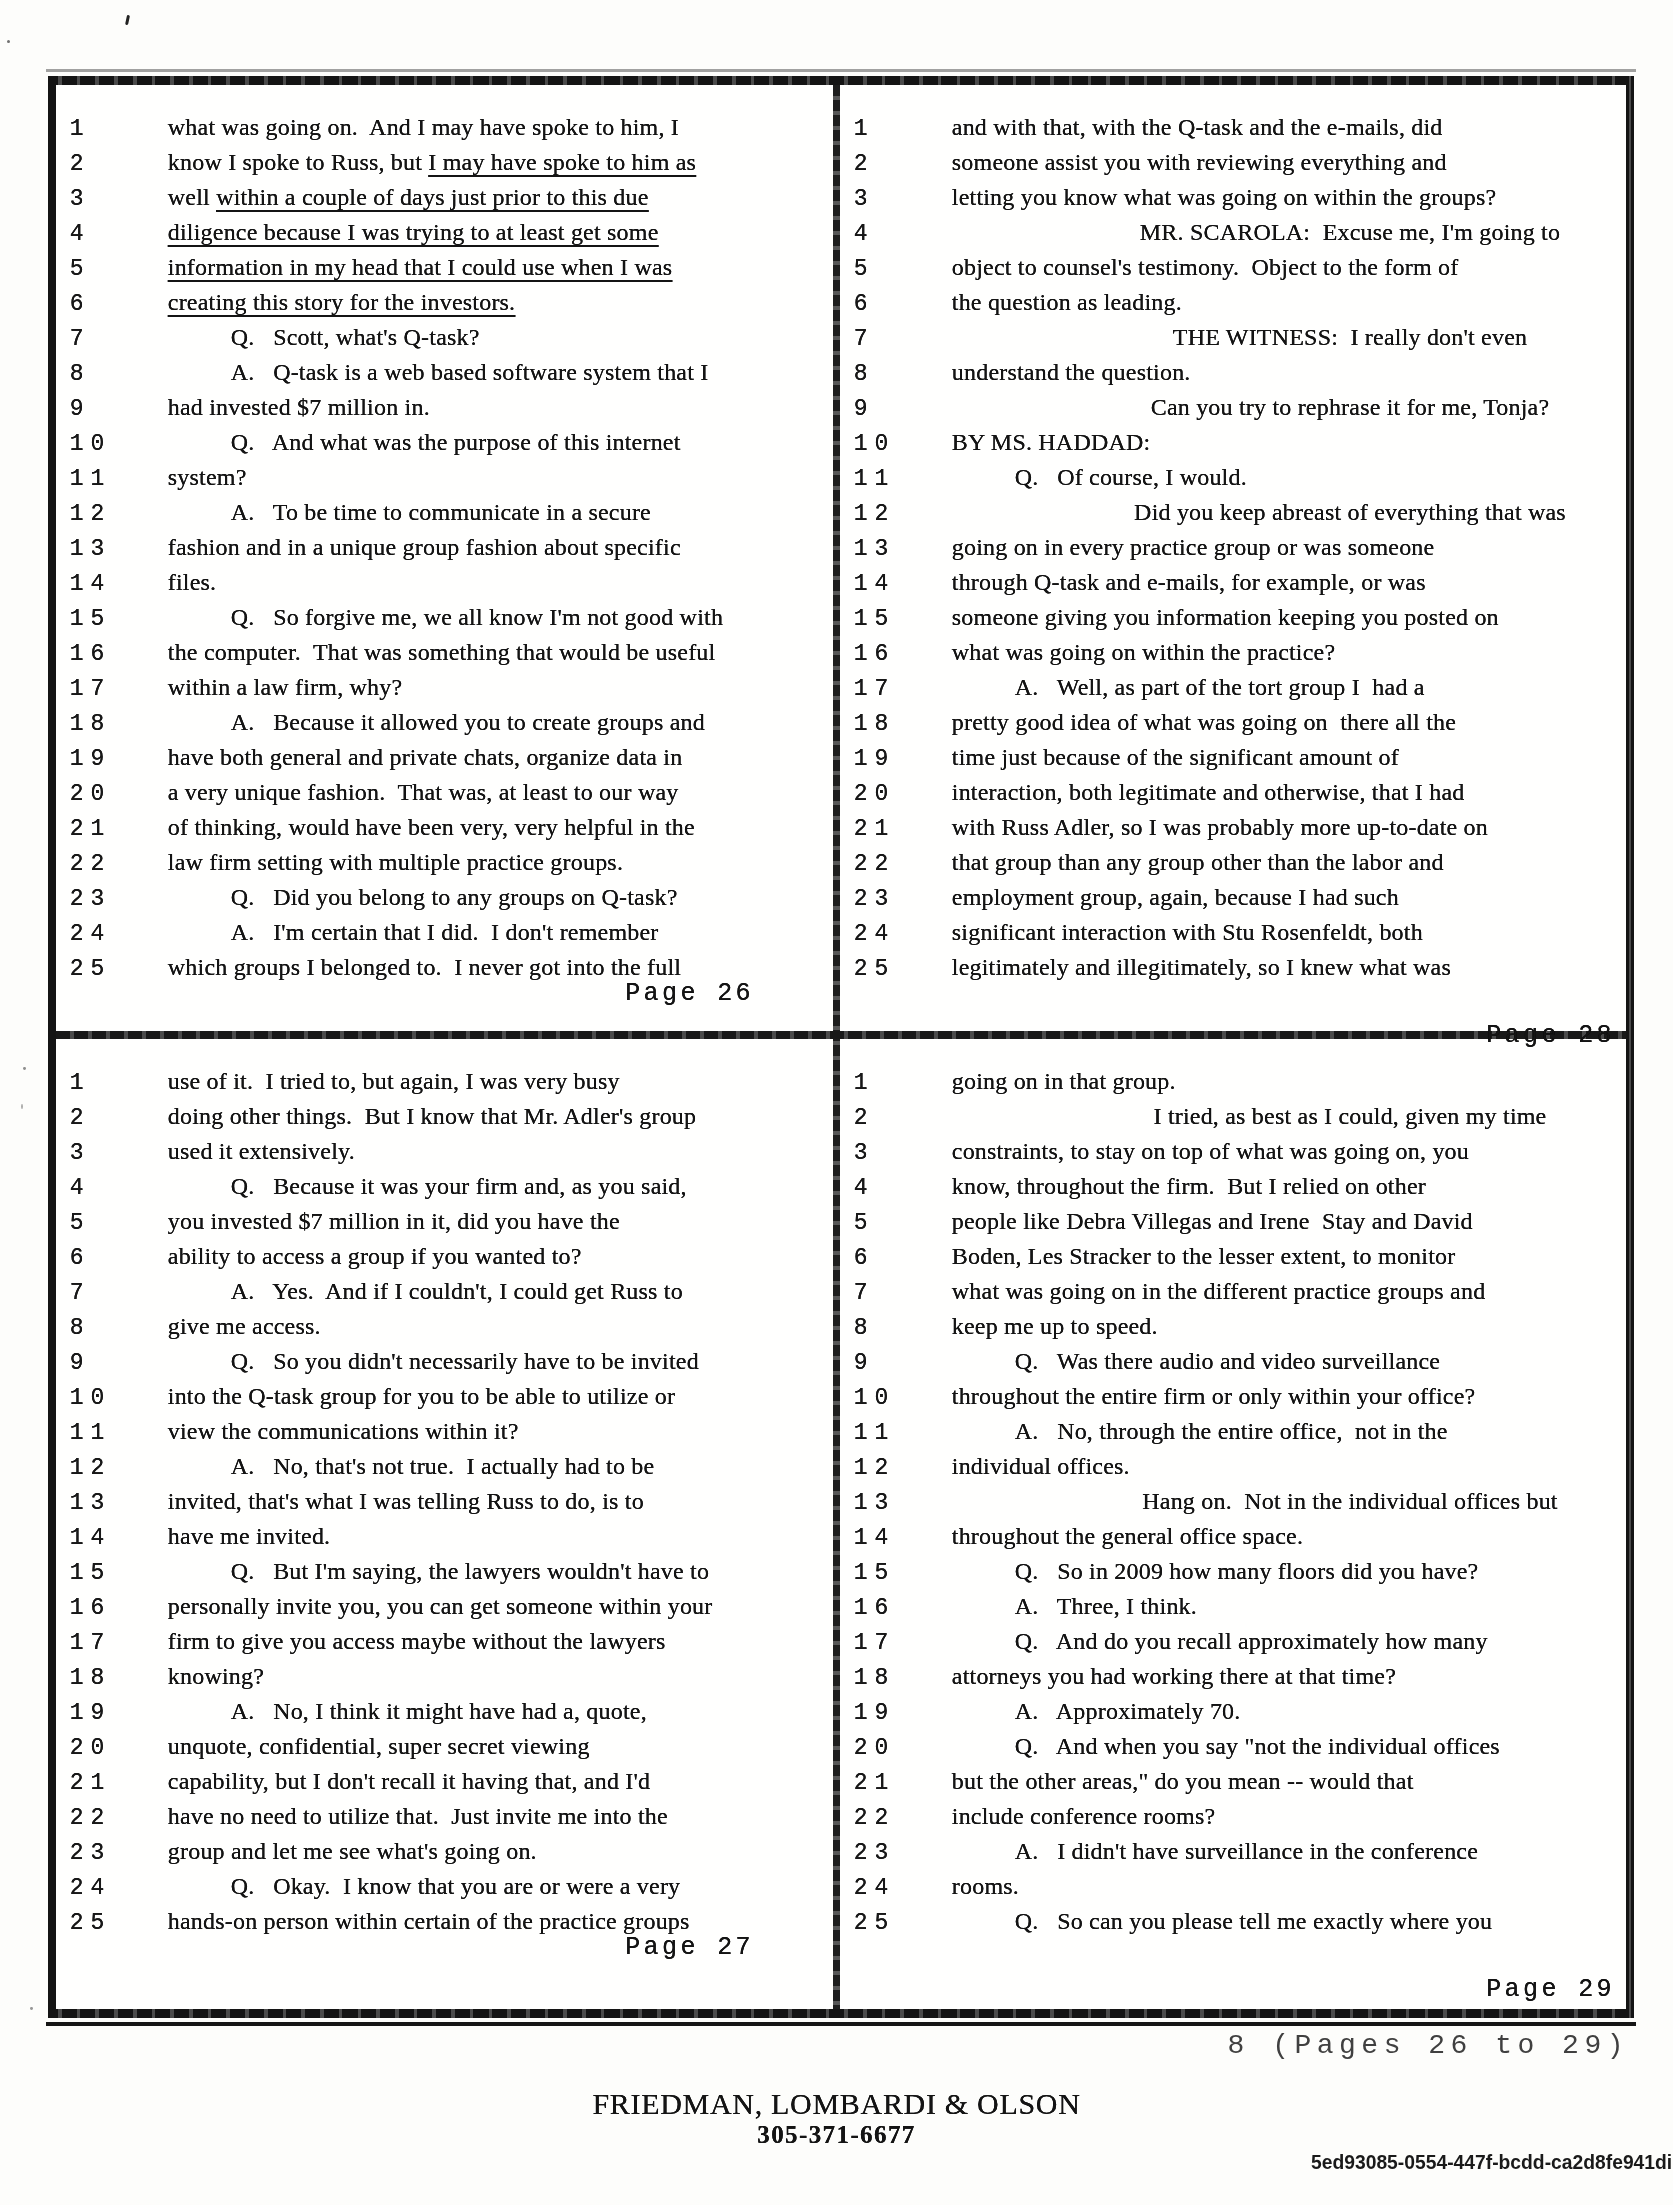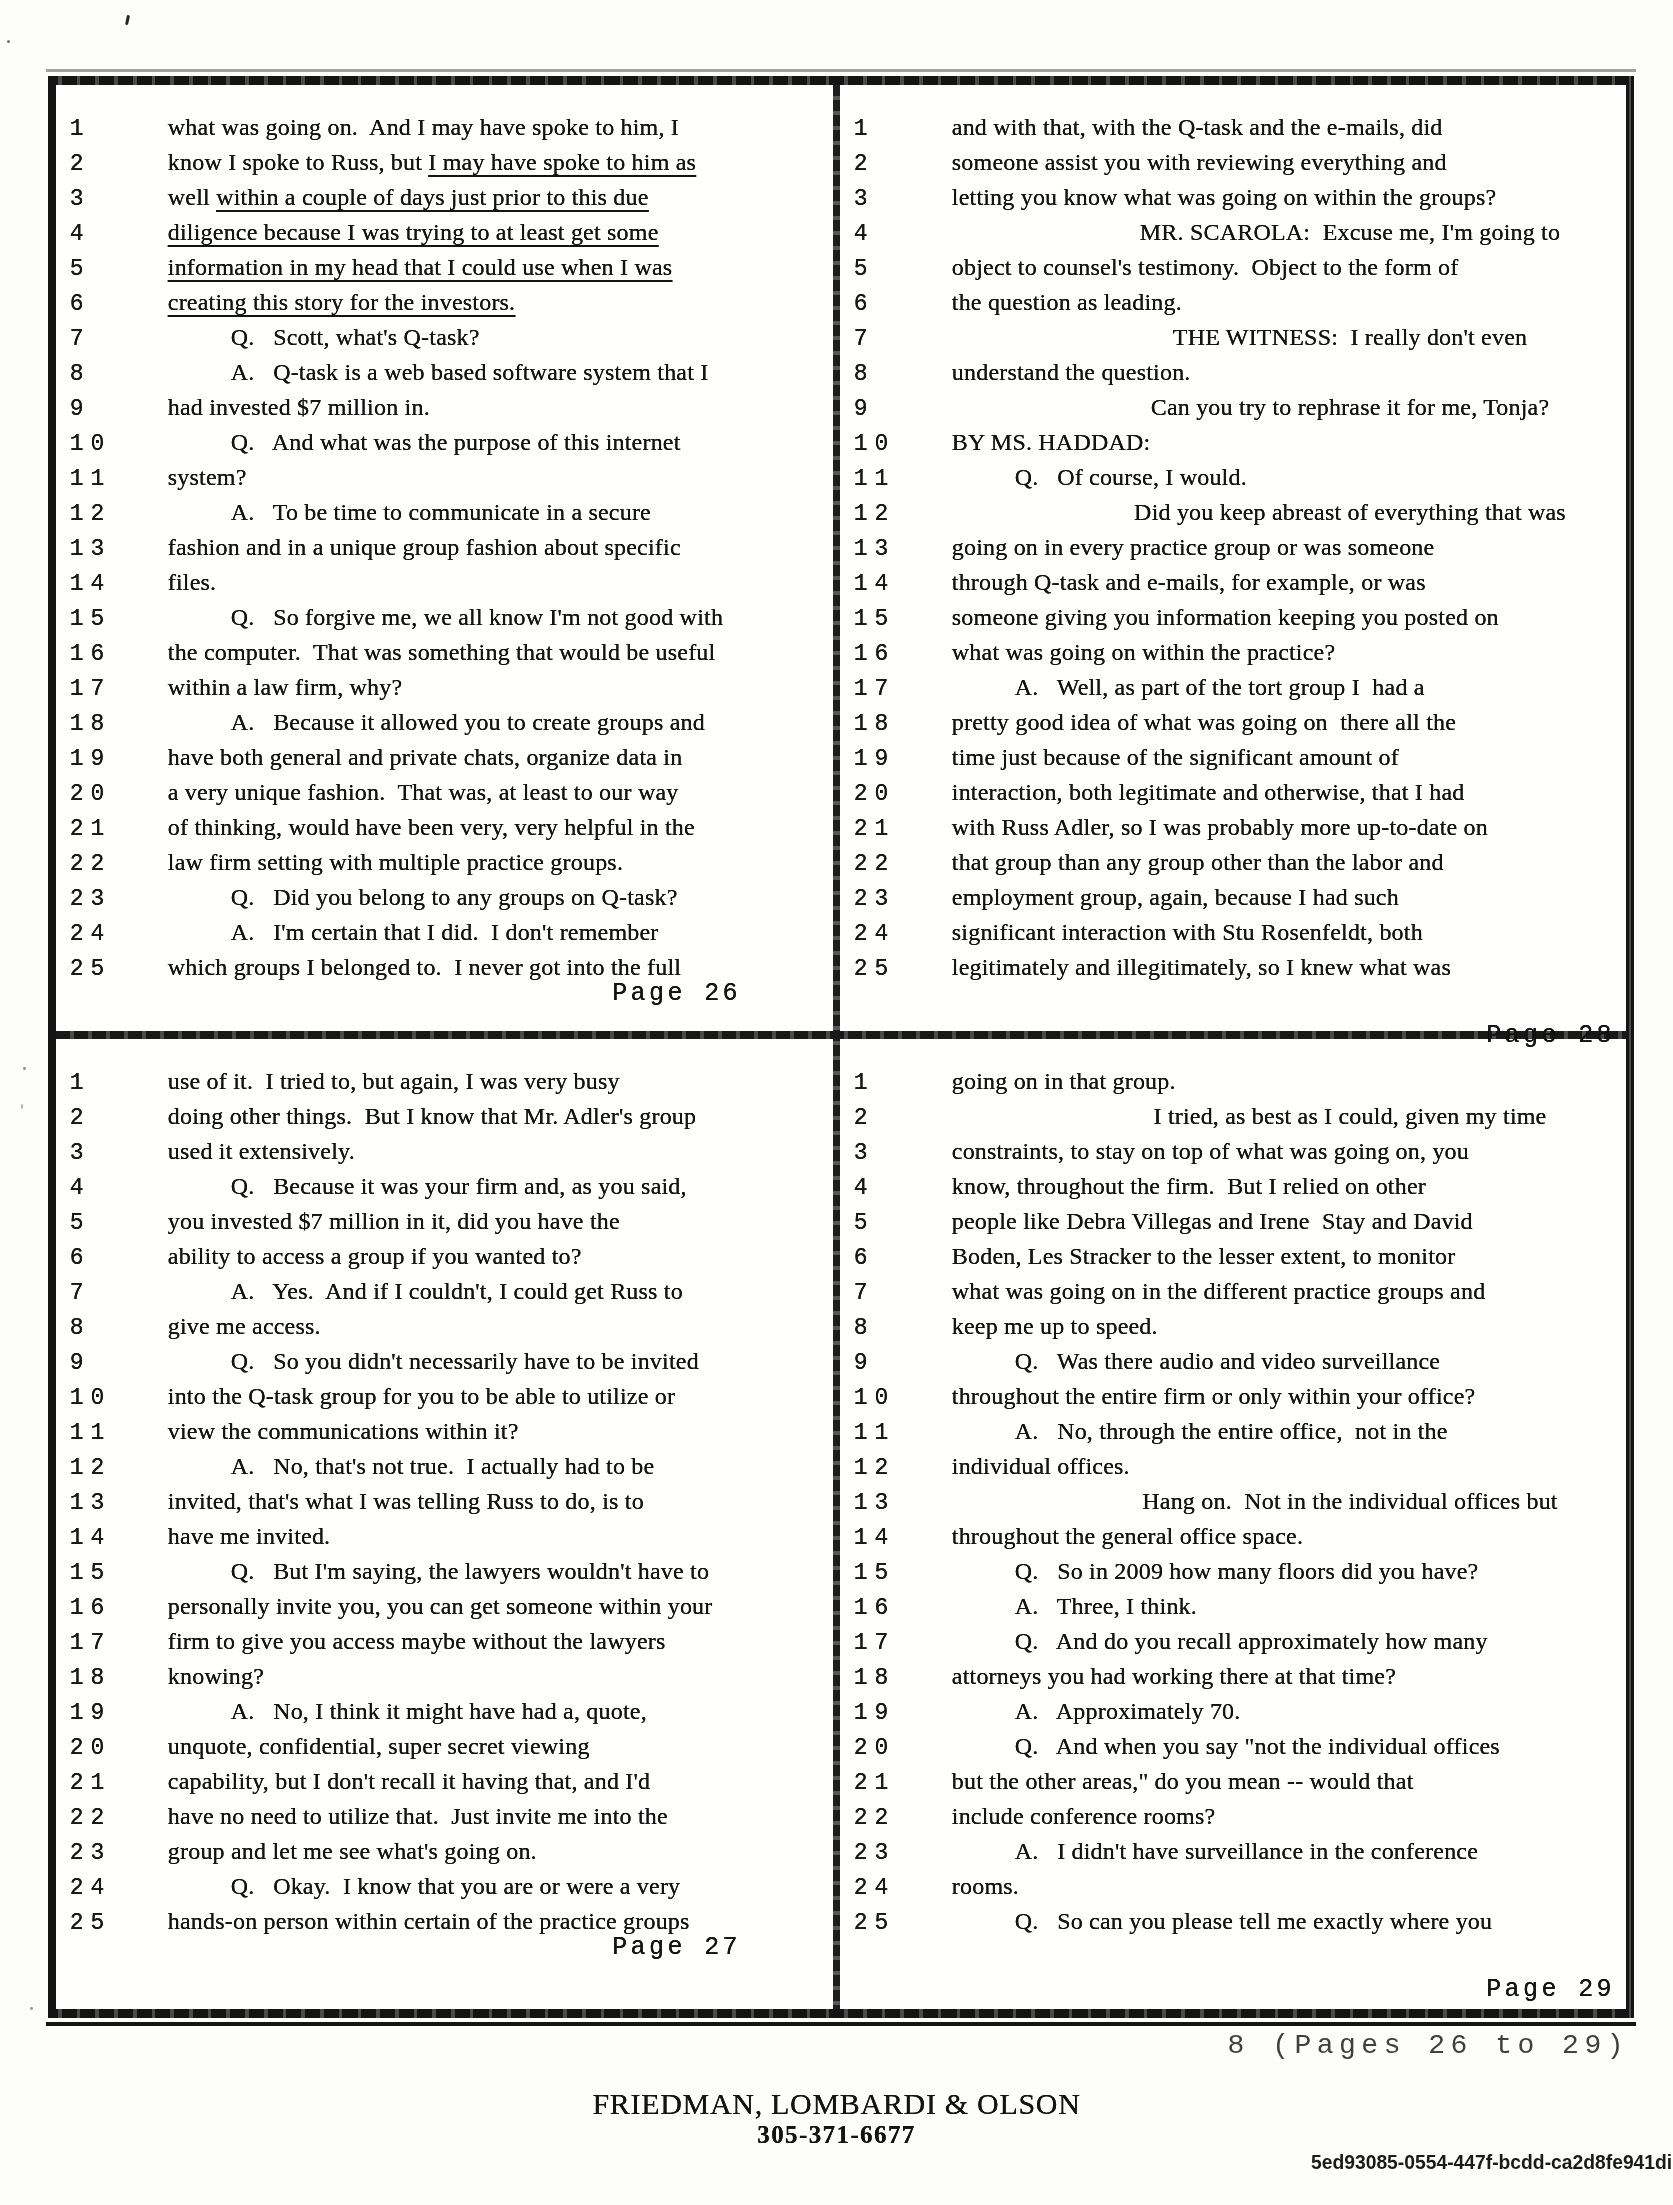--- a/index.html
+++ b/index.html
@@ -23,21 +23,21 @@
   .tline{display:flex;align-items:baseline;height:35px;line-height:35px;}
   .lnum{flex:0 0 98px;font-family:"Liberation Mono",monospace;font-size:23px;
     letter-spacing:6.9px;padding-left:8.3px;color:#181818;text-shadow:0 0 0.3px #000;}
   .ltext{flex:1;font-size:24px;letter-spacing:0.2px;white-space:pre-wrap;
     text-shadow:0 0 0.4px #000;}
   .ind1{padding-left:63px;}
   .ind2{padding-left:125px;text-align:center;}
   .hu{text-decoration:underline;text-decoration-thickness:2.2px;text-underline-offset:4.8px;}
   .plabel{position:absolute;top:894px;font-family:"Liberation Mono",monospace;
     font-size:25px;letter-spacing:3.4px;text-shadow:0 0 0.3px #000;}
-  .quad-left .plabel{right:92px;}
+  .quad-left .plabel{right:79px;}
   .quad-right .plabel{right:11px;margin-top:42px;}
   .page-info{position:absolute;top:2030px;right:44px;font-family:"Liberation Mono",monospace;
     font-size:28px;letter-spacing:5.5px;color:#404040;}
   .firm-name{position:absolute;top:2087px;left:0;width:100%;text-align:center;
     font-size:30px;letter-spacing:0.7px;text-shadow:0 0 0.5px #000;}
   .firm-phone{position:absolute;top:2121px;left:0;width:100%;text-align:center;
     font-size:25px;letter-spacing:1.4px;text-shadow:0 0 0.5px #000;font-weight:bold;}
   .doc-id{position:absolute;top:2152px;left:1311px;font-family:Liberation Sans, sans-serif;
     font-weight:bold;font-size:19.3px;white-space:nowrap;color:#1a1a1a;}
   .mark{position:absolute;background:#343434;border-radius:50%;}

